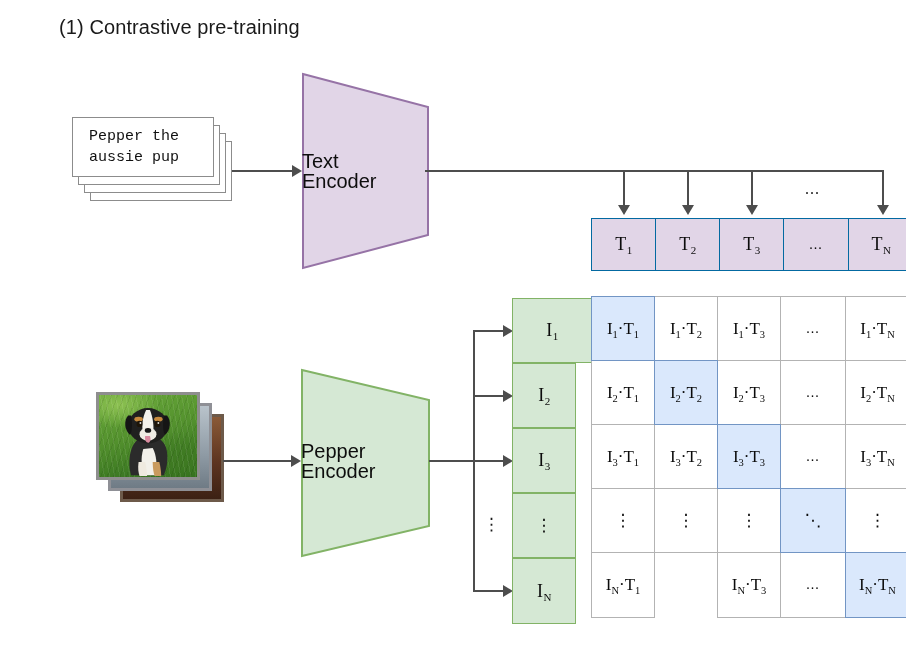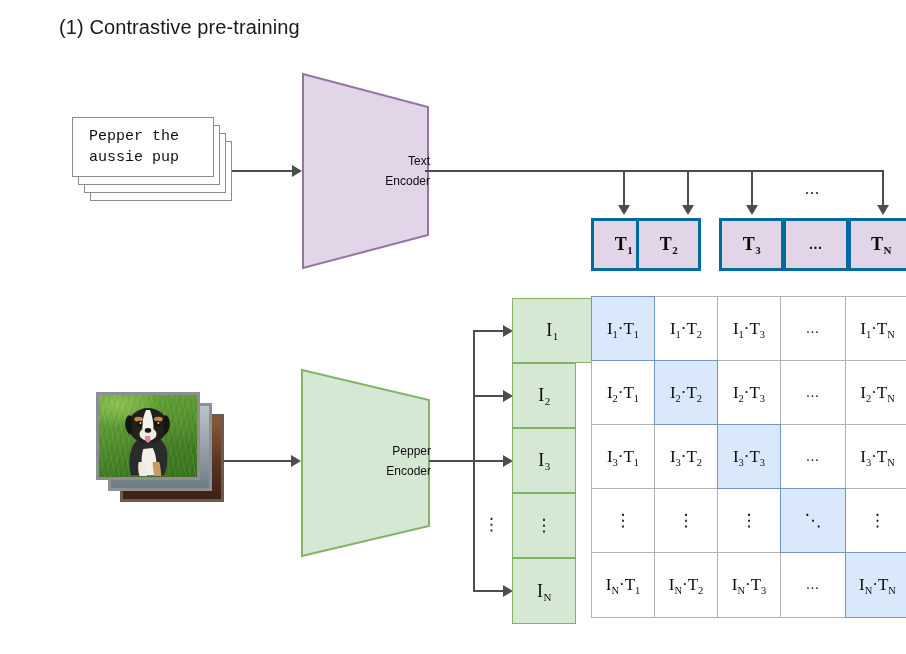--- a/index.html
+++ b/index.html
@@ -97,42 +97,41 @@
     opacity: .8;
   }
   .dog { position: absolute; left: 0; top: 0; width: 100%; height: 100%; }
 
   
   .encoder { position: absolute; }
   .encoder svg { display: block; }
   .encoder-label {
     position: absolute;
     left: 0; right: 0;
-    text-align: right;
-    font-size: 12px;
+    text-align: left;
+    font-size: 20px;
     line-height: 20px;
     color: #0d0d0d;
     white-space: pre-line;
   }
 
   
   .cell {
     position: absolute;
     box-sizing: border-box;
     display: flex;
     align-items: center;
     justify-content: center;
     font-family: "Liberation Serif", "DejaVu Serif", serif;
     font-size: 18px;
     color: #0b0b0b;
   }
   .cell.t {
     background: #e1d5e7;
-    border: 3px solid #0369a1;
-    font-weight: bold;
+    border: 1px solid #0369a1;
   }
   .cell.i {
     background: #d5e8d4;
     border: 1px solid #82b366;
   }
   .cell sub {
     font-size: 11px;
     vertical-align: baseline;
     position: relative;
     top: 4px;
@@ -302,21 +301,21 @@
 
   <div class="wire v" style="left:854px; top:170px; height:38px;"></div>
   <div class="arrowhead down" style="left:849px; top:205px;"></div>
 
   <div class="ellipsis-free dots-h" style="left:777px; top:180px; font-size:16px;">...</div>
 
   <div>
     <div class="cell t" style="left:563px; top:218px; width:65px; height:53px;">
       <span>T<sub>1</sub></span>
     </div>
-    <div class="cell t" style="left:608px; top:218px; width:65px; height:53px;">
+    <div class="cell t" style="left:627px; top:218px; width:65px; height:53px;">
       <span>T<sub>2</sub></span>
     </div>
     <div class="cell t" style="left:691px; top:218px; width:65px; height:53px;">
       <span>T<sub>3</sub></span>
     </div>
     <div class="cell t" style="left:755px; top:218px; width:66px; height:53px;">
       <span class="dots-h">...</span>
     </div>
     <div class="cell t" style="left:820px; top:218px; width:66px; height:53px;">
       <span>T<sub>N</sub></span>
@@ -398,23 +397,20 @@
       </div>
       <div class="mcell hl" style="left: 189px; top: 192px; width: 66px; height: 65px;">
         <span class="dots-v">⋱</span>
       </div>
       <div class="mcell" style="left: 254px; top: 192px; width: 65px; height: 65px;">
         <span class="dots-v">⋮</span>
       </div>
       <div class="mcell" style="left: 0px; top: 256px; width: 64px; height: 66px;">
         <span>I<sub>N</sub>·T<sub>1</sub></span>
       </div>
-      <div class="mcell" style="left: 63px; top: 256px; width: 64px; height: 66px;">
-        <span>I<sub>N</sub>·T<sub>2</sub></span>
-      </div>
       <div class="mcell" style="left: 126px; top: 256px; width: 64px; height: 66px;">
         <span>I<sub>N</sub>·T<sub>3</sub></span>
       </div>
       <div class="mcell" style="left: 189px; top: 256px; width: 66px; height: 66px;">
         <span class="dots-h">...</span>
       </div>
       <div class="mcell hl" style="left: 254px; top: 256px; width: 65px; height: 66px;">
         <span>I<sub>N</sub>·T<sub>N</sub></span>
       </div>
     </div>

